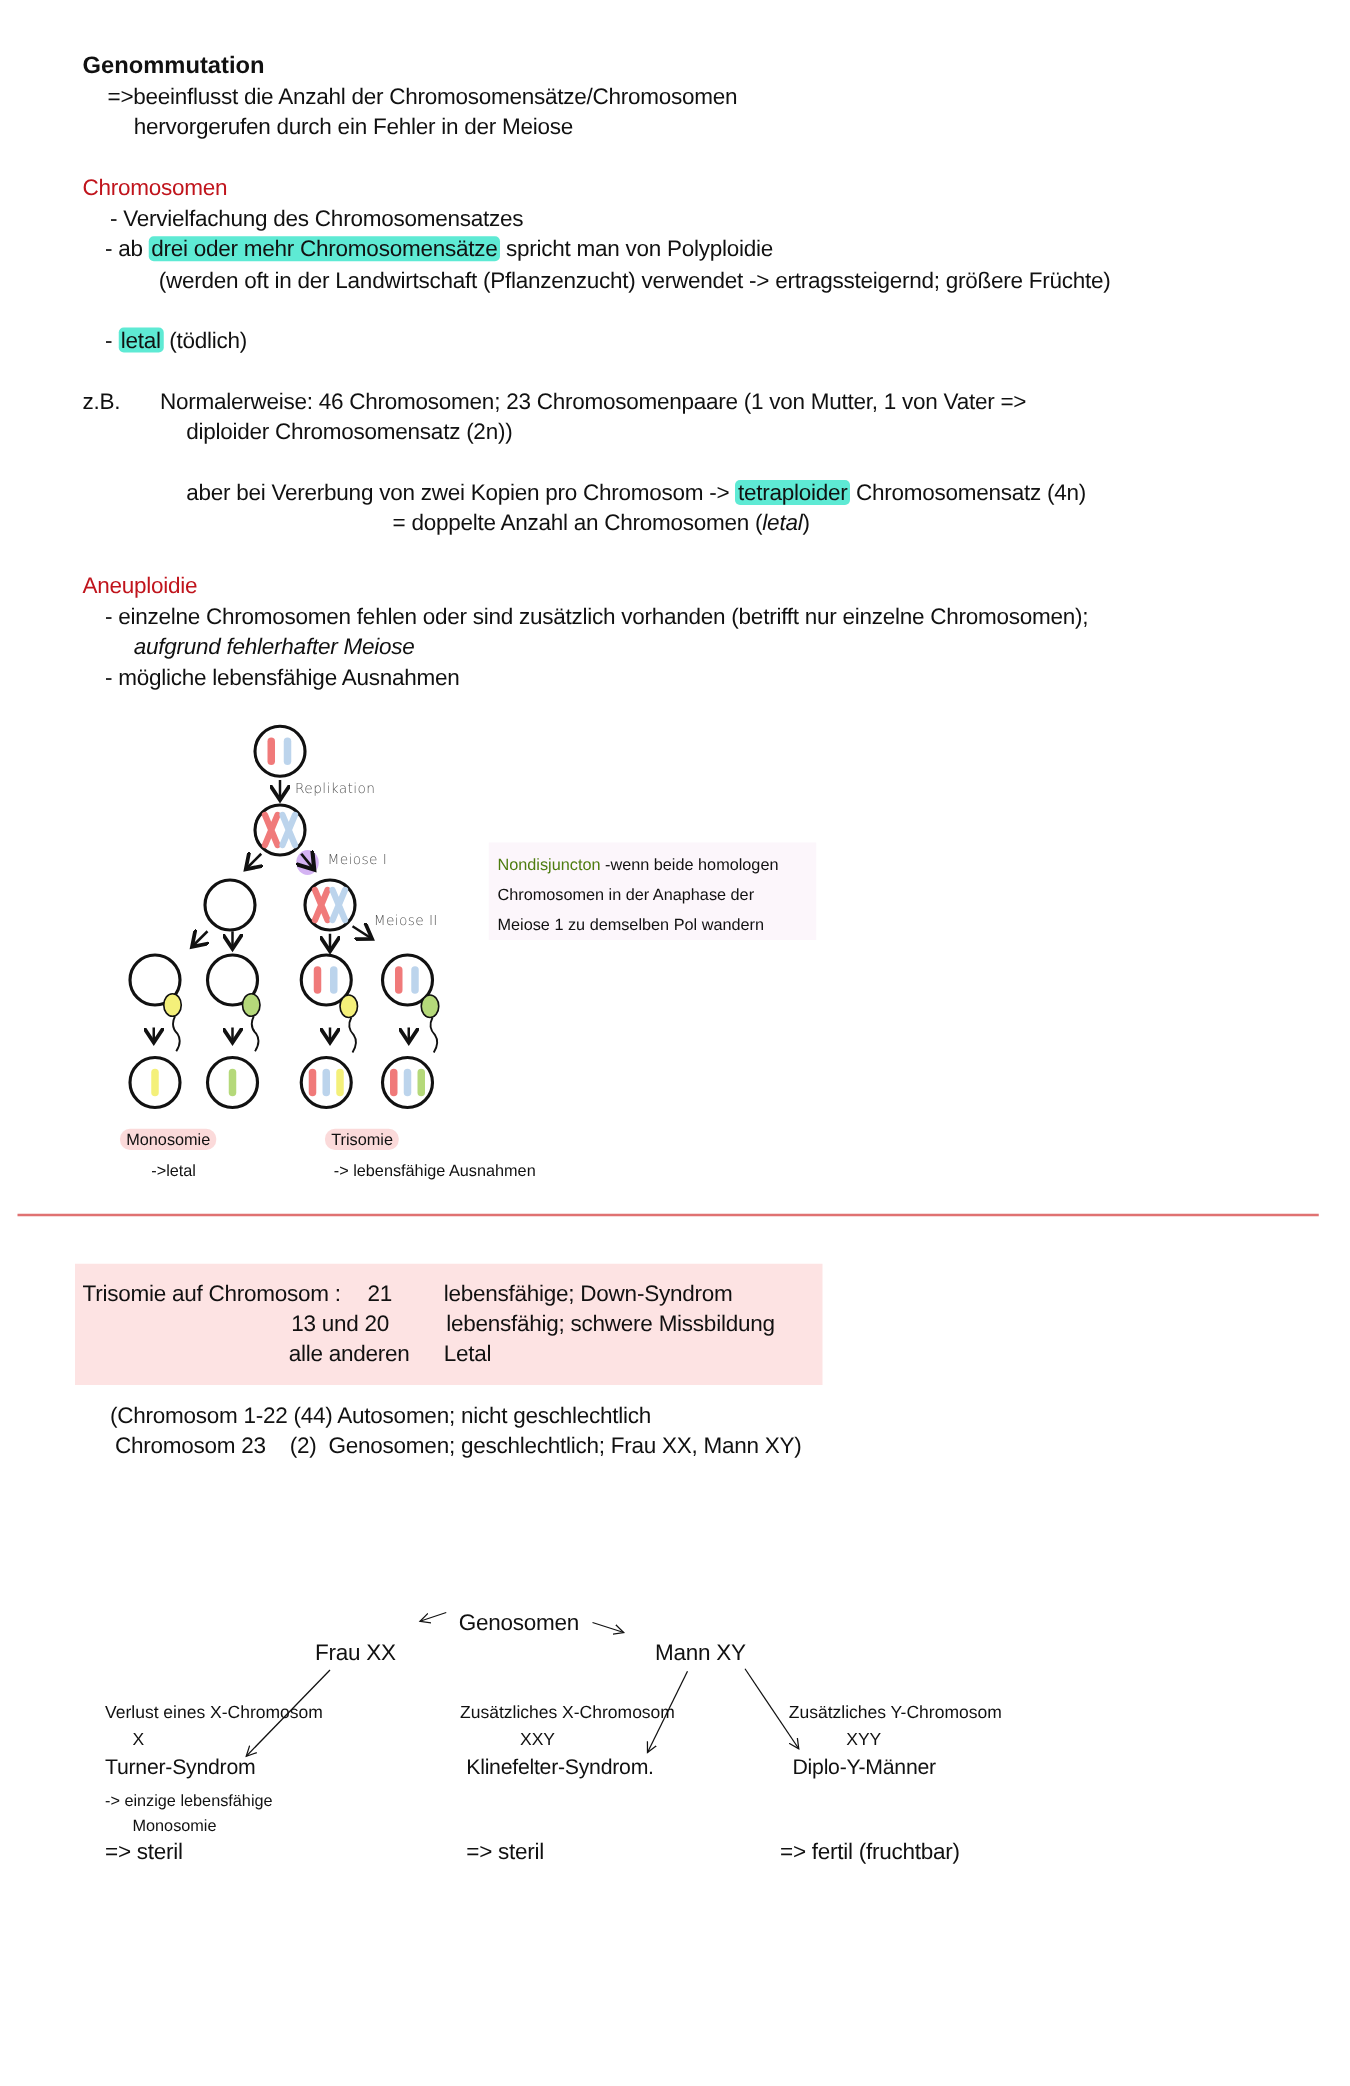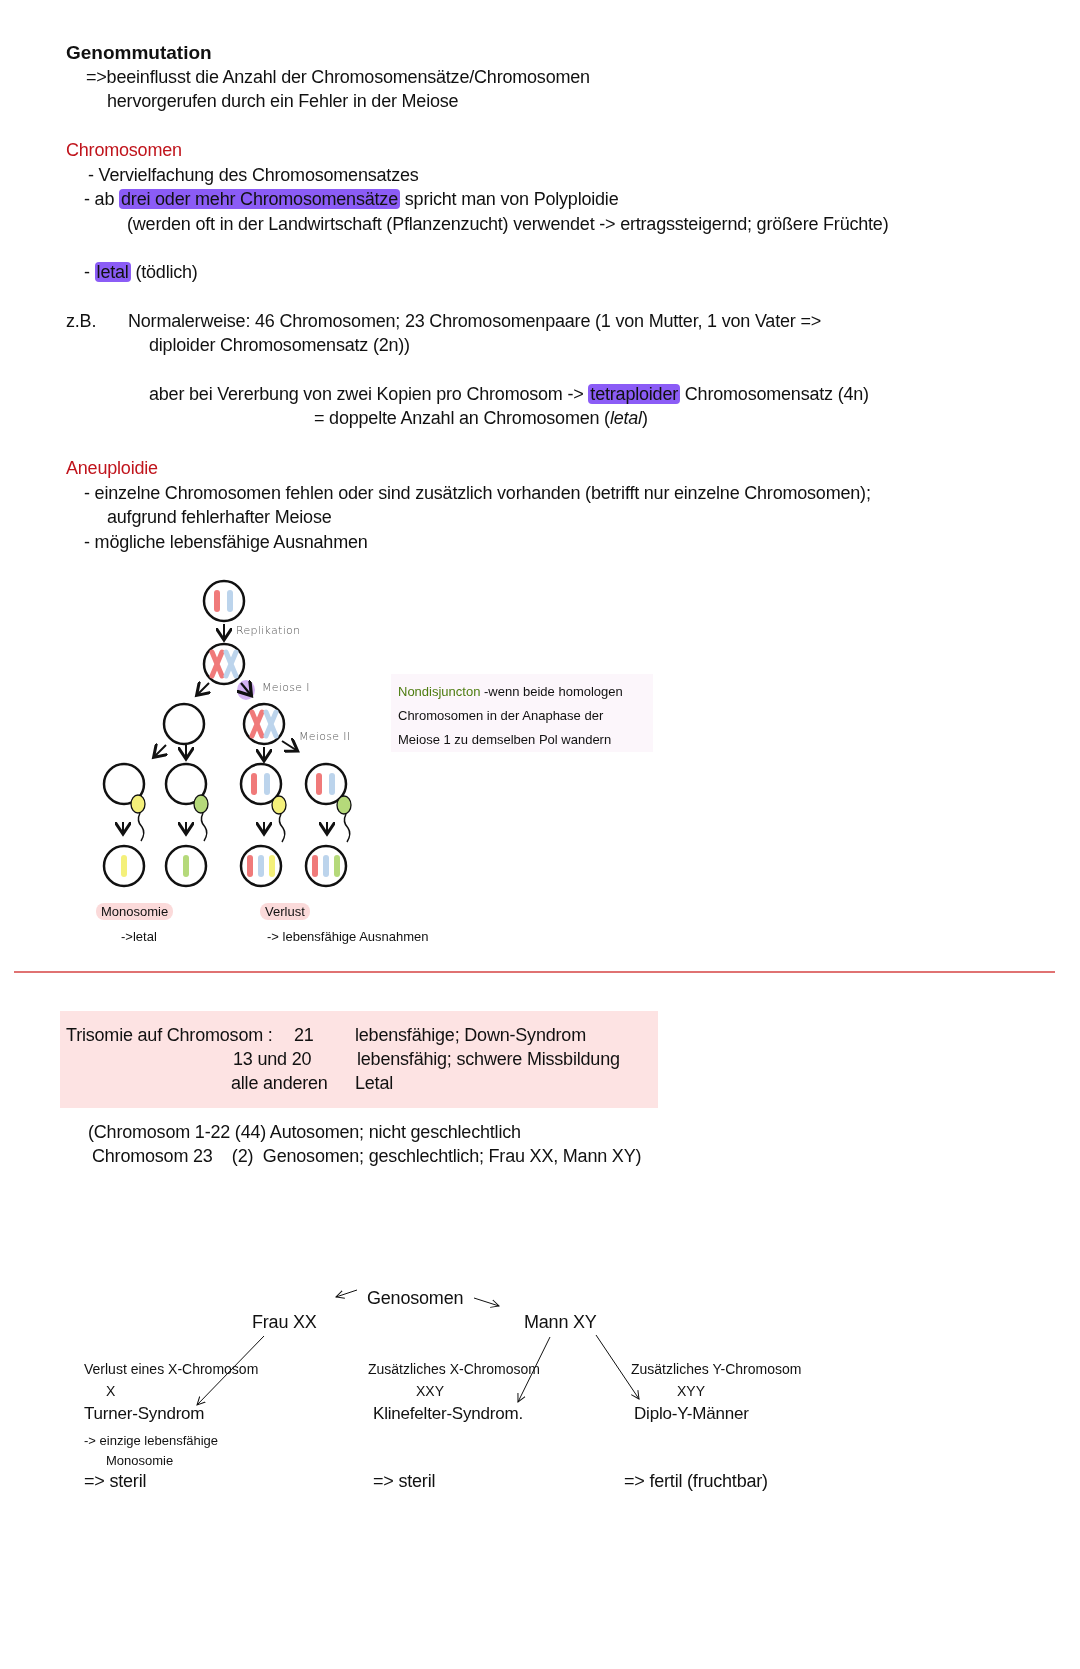--- a/index.html
+++ b/index.html
@@ -6,21 +6,21 @@
   body { width:1080px; height:1669px; position:relative; overflow:hidden;
          font-family:"Liberation Sans", "DejaVu Sans", sans-serif; color:#111; }
   .abs { position:absolute; white-space:nowrap; }
   .t18 { font-size:18px; letter-spacing:-0.2px; }
   .t17 { font-size:17px; letter-spacing:-0.2px; }
   .t14 { font-size:14px; }
   .t13 { font-size:13px; }
   .red { color:#c0141c; }
   .darkred { color:#4d7c0f; }
   .bold { font-weight:bold; }
-  .hl { background:#8b5cf6; border-radius:4px; padding:0 2px; }
+  .hl { background:#5eead4; border-radius:4px; padding:0 2px; }
   .hl-soft { background:#fbdada; border-radius:8px; padding:1px 5px; }
   .divider { position:absolute; left:14px; top:971px; width:1041px; height:2px; background:#e07272; }
   .pinkbox { position:absolute; left:60px; top:1011px; width:598px; height:97px; background:#fde3e3; }
   .notebox { position:absolute; left:391px; top:674px; width:262px; height:78px; background:#fcf6fb; }
   .hand { font-family:"DejaVu Sans", sans-serif; font-size:11px; color:#555; font-weight:300; letter-spacing:0.3px; }
   svg { position:absolute; left:0; top:0; }
 </style>
 </head>
 <body>
 
@@ -43,21 +43,21 @@
 <div class="abs t18" style="left:149px;top:335px;">diploider Chromosomensatz (2n))</div>
 <div class="abs t18" style="left:149px;top:384px;">
   <span>aber bei Vererbung von zwei Kopien pro Chromosom -&gt; </span><span class="hl">tetraploider</span><span> Chromosomensatz (4n)</span>
 </div>
 <div class="abs t18" style="left:314px;top:408px;">
   <span>= doppelte Anzahl an Chromosomen (</span><i>letal</i><span>)</span>
 </div>
 
 <div class="abs t18 red" style="left:66px;top:458px;">Aneuploidie</div>
 <div class="abs t18" style="left:84px;top:483px;text-align:right;">- einzelne Chromosomen fehlen oder sind zusätzlich vorhanden (betrifft nur einzelne Chromosomen);</div>
-<div class="abs t18" style="left:107px;top:507px;">aufgrund fehlerhafter Meiose</div>
+<div class="abs t18" style="left:107px;top:507px;font-style:italic;">aufgrund fehlerhafter Meiose</div>
 <div class="abs t18" style="left:84px;top:532px;">- mögliche lebensfähige Ausnahmen</div>
 
 <svg width="1080" height="1669">
   <defs>
     <marker id="ah" markerWidth="8" markerHeight="8" refX="5" refY="4" orient="auto">
       <path d="M0,0 L6,4 L0,8" fill="none" stroke="#111" stroke-width="1.5"></path>
     </marker>
     <marker id="ah2" markerWidth="10" markerHeight="10" refX="8" refY="5" orient="auto">
       <path d="M0,1 L8,5 L0,9" fill="none" stroke="#111" stroke-width="1"></path>
     </marker>
@@ -158,21 +158,21 @@
 
 <div class="notebox"></div>
 <div class="abs t13" style="left:398px;top:684px;">
   <span class="darkred">Nondisjuncton</span><span> -wenn beide homologen</span>
 </div>
 <div class="abs t13" style="left:398px;top:708px;">Chromosomen in der Anaphase der</div>
 <div class="abs t13" style="left:398px;top:732px;">Meiose 1 zu demselben Pol wandern</div>
 
 <div class="abs t13 hl-soft" style="left:96px;top:903px;">Monosomie</div>
 <div class="abs t13" style="left:121px;top:929px;">-&gt;letal</div>
-<div class="abs t13 hl-soft" style="left:260px;top:903px;">Verlust</div>
+<div class="abs t13 hl-soft" style="left:260px;top:903px;">Trisomie</div>
 <div class="abs t13" style="left:267px;top:929px;">-&gt; lebensfähige Ausnahmen</div>
 
 <div class="divider"></div>
 
 <div class="pinkbox"></div>
 <div class="abs t18" style="left:66px;top:1025px;">Trisomie auf Chromosom :</div>
 <div class="abs t18" style="left:294px;top:1025px;">21</div>
 <div class="abs t18" style="left:355px;top:1025px;">lebensfähige; Down-Syndrom</div>
 <div class="abs t18" style="left:233px;top:1049px;">13 und 20</div>
 <div class="abs t18" style="left:357px;top:1049px;">lebensfähig; schwere Missbildung</div>

